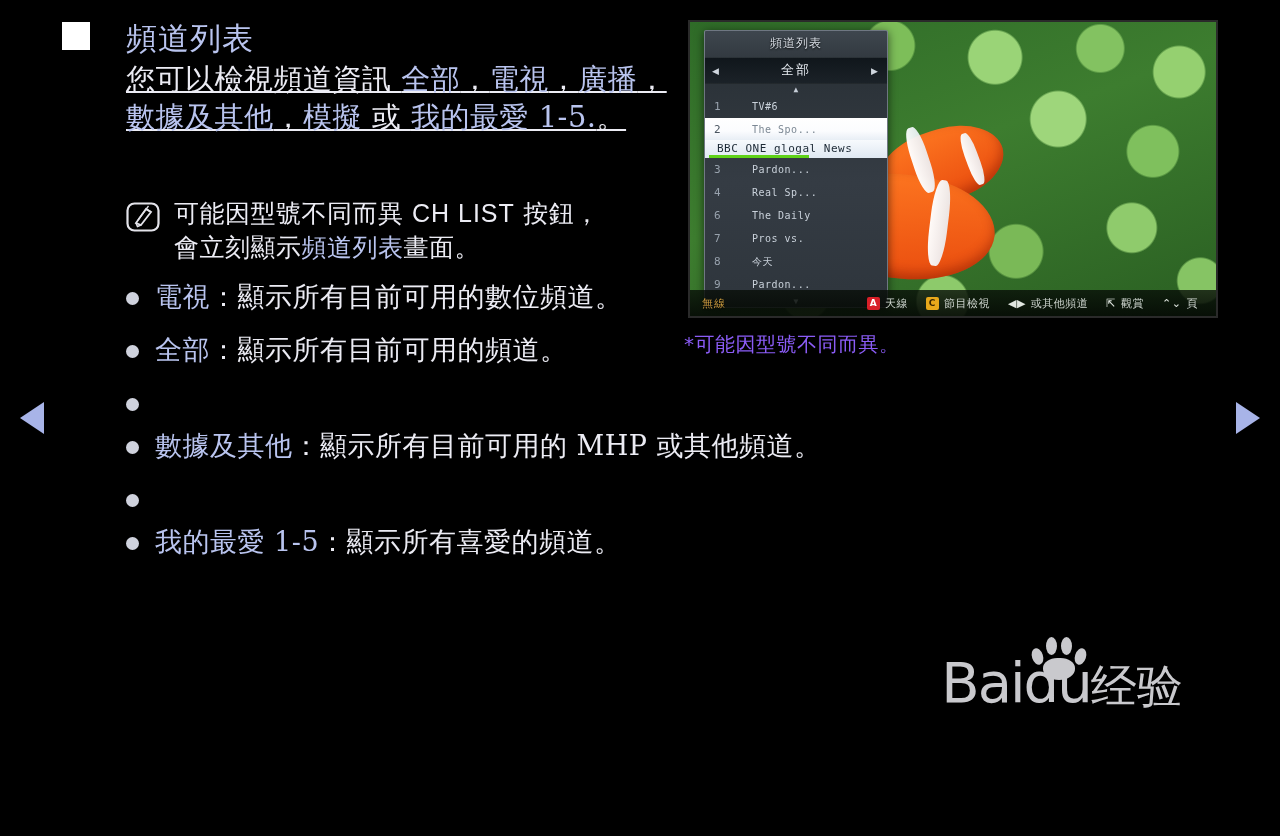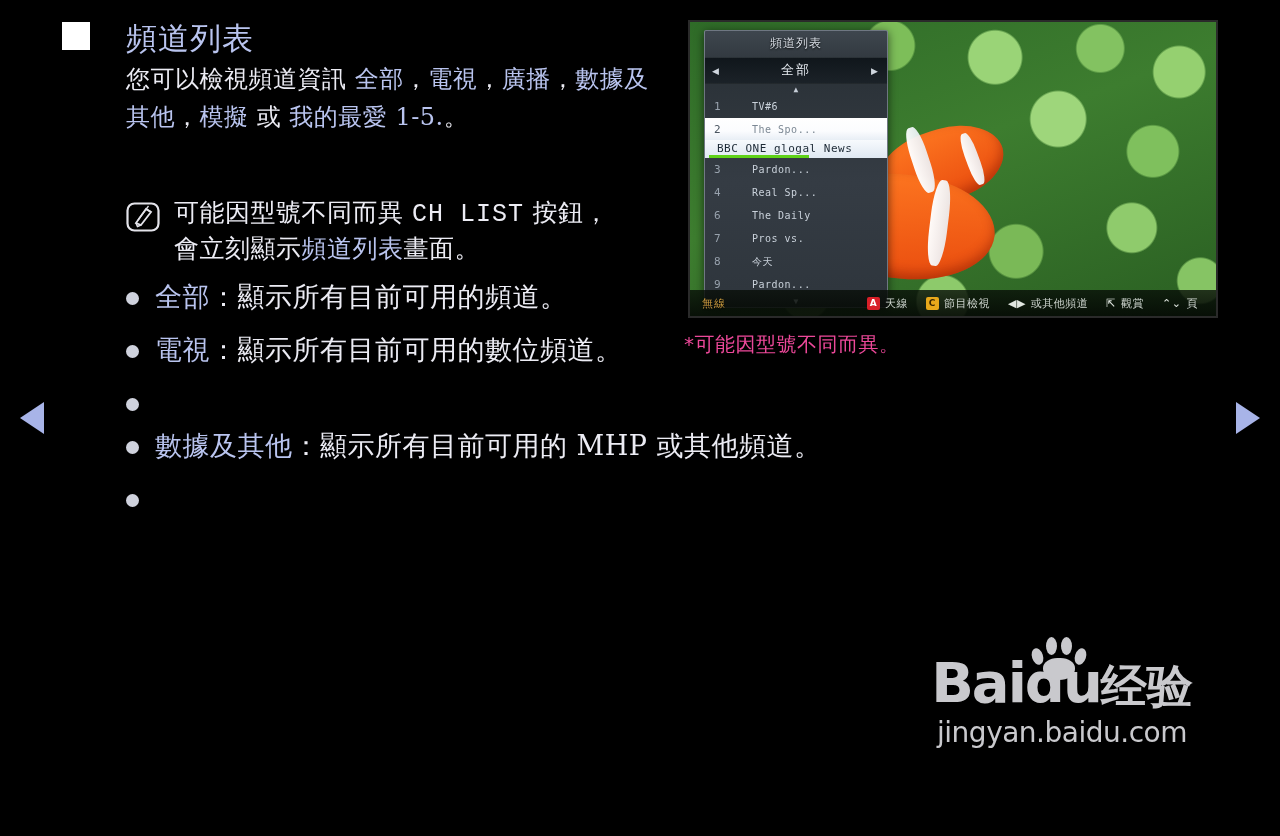--- a/index.html
+++ b/index.html
@@ -58,24 +58,25 @@
     font-size: 31px;
     color: #b9c4ef;
     letter-spacing: 1px;
     white-space: nowrap;
   }
   .intro {
     position: absolute;
     left: 126px; top: 60px;
     width: 545px;
     font-family: "DejaVu Serif", "Liberation Serif", serif;
-    font-size: 24px;
+    font-size: 29px;
     line-height: 38px;
     color: #ececf4;
     letter-spacing: 0.5px;
+    text-decoration: underline;
   }
   .kw { color: #b9c4ef; }
 
   
   .note {
     position: absolute;
     left: 126px; top: 196px;
     width: 560px;
     display: flex;
     gap: 14px;
@@ -85,21 +86,21 @@
     flex: 0 0 34px;
     margin-top: 6px;
   }
   .note-text {
     font-family: "DejaVu Serif", "Liberation Serif", serif;
     font-size: 25px;
     line-height: 34px;
     color: #ececf4;
     letter-spacing: 0.5px;
   }
-  .mono { font-family: Liberation Mono, monospace; letter-spacing: 1px; }
+  .mono { font-family: Liberation Sans, sans-serif; letter-spacing: 1px; }
 
   
   .bullets {
     position: absolute;
     left: 126px; top: 278px;
     width: 770px;
   }
   .bullet-item {
     display: flex;
     align-items: flex-start;
@@ -121,21 +122,21 @@
     letter-spacing: 0.5px;
   }
   .bi-tv .bullet-text { max-width: 530px; }
 
   
   .footnote {
     position: absolute;
     left: 684px; top: 331px;
     font-family: "DejaVu Sans", "Liberation Sans", sans-serif;
     font-size: 20px;
-    color: #ec4899;
+    color: #8b5cf6;
     letter-spacing: 0.5px;
     white-space: nowrap;
   }
 
   
   .tv {
     position: absolute;
     left: 688px; top: 20px;
     width: 526px; height: 294px;
     border: 2px solid #2a2a2a;
@@ -321,21 +322,21 @@
     text-align: center;
     pointer-events: none;
   }
   .baidu-row {
     position: relative;
     height: 62px;
   }
   .baidu-word {
     font-family: "DejaVu Sans", "Liberation Sans", sans-serif;
     font-size: 56px;
-    font-weight: bold;
+    font-weight: normal;
     color: #c9c9cd;
     letter-spacing: -2px;
     line-height: 62px;
     margin-top: 28px;
   }
   .paw {
     position: absolute;
     left: 118px; top: -16px;
     width: 56px; height: 44px;
   }
@@ -383,37 +384,41 @@
         <path d="M12 18 L22.5 4" stroke="#e3e3ea" stroke-width="1.3"></path>
       </svg>
     </span>
     <div class="note-text">
       <span>可能因型號不同而異 </span><span class="mono">CH LIST</span><span> 按鈕，</span><br>
       <span>會立刻顯示</span><span class="kw">頻道列表</span><span>畫面。</span>
     </div>
   </div>
 
   <div class="bullets" id="bullets">
+      <div class="bullet-item bi-tv">
+        <span class="dot"></span>
+        <div class="bullet-text"><span class="kw">電視</span><span>：顯示所有目前可用的數位頻道。</span></div>
+      </div>
       <div class="bullet-item">
         <span class="dot"></span>
         <div class="bullet-text"><span class="kw">全部</span><span>：顯示所有目前可用的頻道。</span></div>
       </div>
-      <div class="bullet-item bi-tv">
-        <span class="dot"></span>
-        <div class="bullet-text"><span class="kw">電視</span><span>：顯示所有目前可用的數位頻道。</span></div>
-      </div>
       <div class="bullet-item">
         <span class="dot"></span>
       </div>
       <div class="bullet-item">
         <span class="dot"></span>
         <div class="bullet-text"><span class="kw">數據及其他</span><span>：顯示所有目前可用的 MHP 或其他頻道。</span></div>
       </div>
       <div class="bullet-item">
         <span class="dot"></span>
+      </div>
+      <div class="bullet-item">
+        <span class="dot"></span>
+        <div class="bullet-text"><span class="kw">我的最愛 1-5</span><span>：顯示所有喜愛的頻道。</span></div>
       </div>
     </div>
 
 </div>
 
 <div class="footnote">*可能因型號不同而異。</div>
 
 <div class="tv">
   <div class="tv-bg"></div>
   <div class="fish fish-a"></div>
@@ -505,14 +510,13 @@
   <div class="baidu-row">
     <span class="baidu-word"><span>Baidu</span><span style="font-size:46px;letter-spacing:0;">经验</span></span>
     <span class="paw">
       <i class="toe t1"></i>
         <i class="toe t2"></i>
         <i class="toe t3"></i>
         <i class="toe t4"></i>
         <i class="toe pad"></i>
     </span>
   </div>
-  <div class="baidu-sub">jingyan.baidu.com</div>
 </div>
 
 </body></html>

